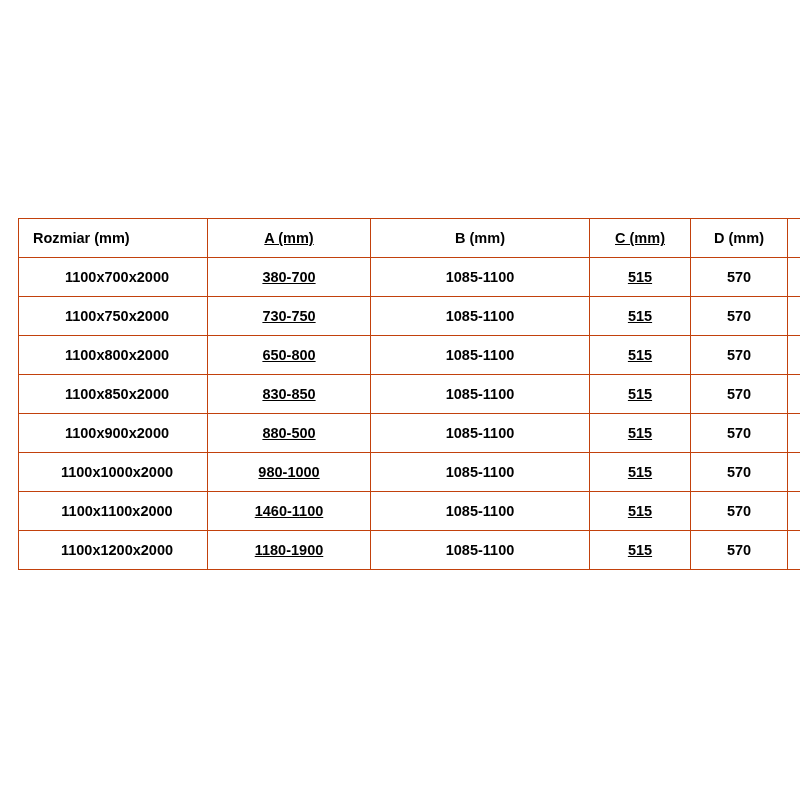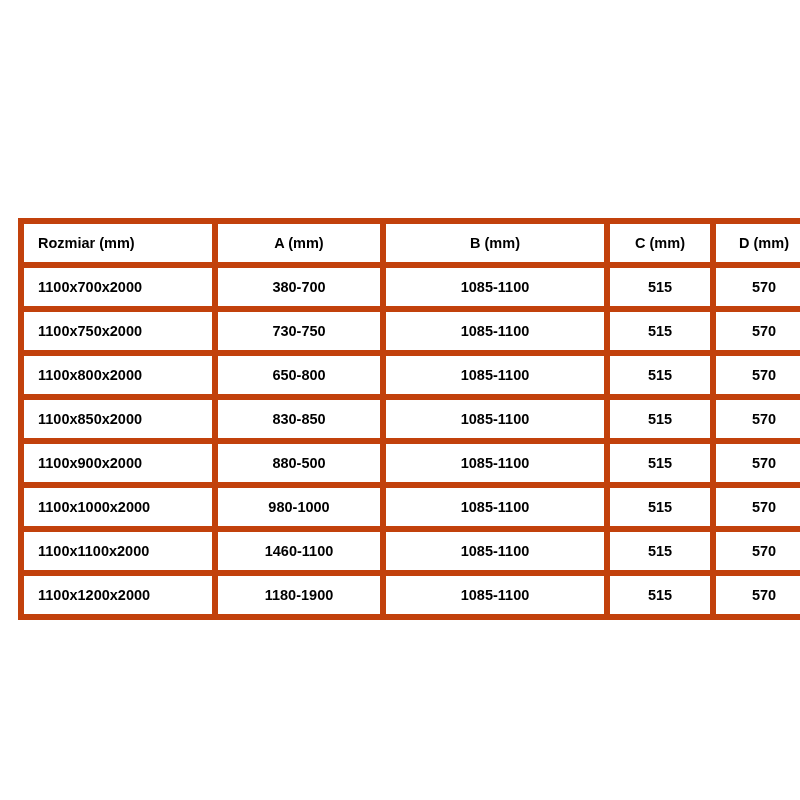--- a/index.html
+++ b/index.html
@@ -25,42 +25,42 @@
     top: 218px;
     width: 764px;
   }
   table.spec-table {
     border-collapse: collapse;
     width: 764px;
     table-layout: fixed;
   }
   table.spec-table th,
   table.spec-table td {
-    border: 6px solid #c2410c;
+    border: 1px solid #c2410c;
     height: 38px;
     padding: 0 6px;
     font-size: 14.5px;
     font-weight: bold;
     text-align: center;
     vertical-align: middle;
     white-space: nowrap;
     overflow: hidden;
   }
   table.spec-table th.col-size,
   table.spec-table td.col-size {
-    text-align: left;
+    text-align: center;
     padding-left: 14px;
   }
   table.spec-table th.col-size {
     text-align: left;
   }
   .c0 { width: 168px; }
-  .c1 { width: 150px; }
+  .c1 { width: 150px; text-decoration: underline; }
   .c2 { width: 206px; border-radius: 9px; }
-  .c3 { width: 88px; }
+  .c3 { width: 88px; text-decoration: underline; }
   .c4 { width: 84px; border-radius: 16px; }
   .c5 { width: 68px; }
 </style>
 </head>
 <body>
 
 <div class="page">
   <div class="table-wrap">
     <table class="spec-table">
       <thead>

